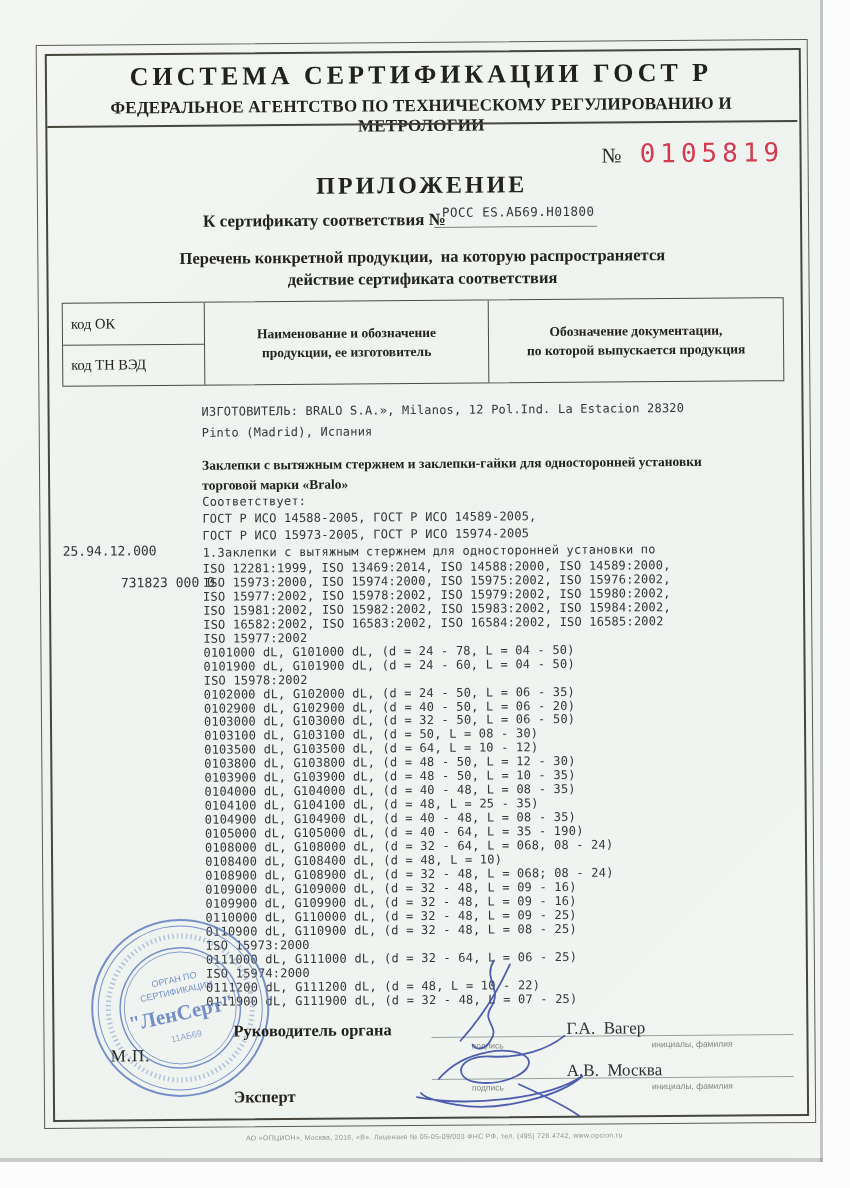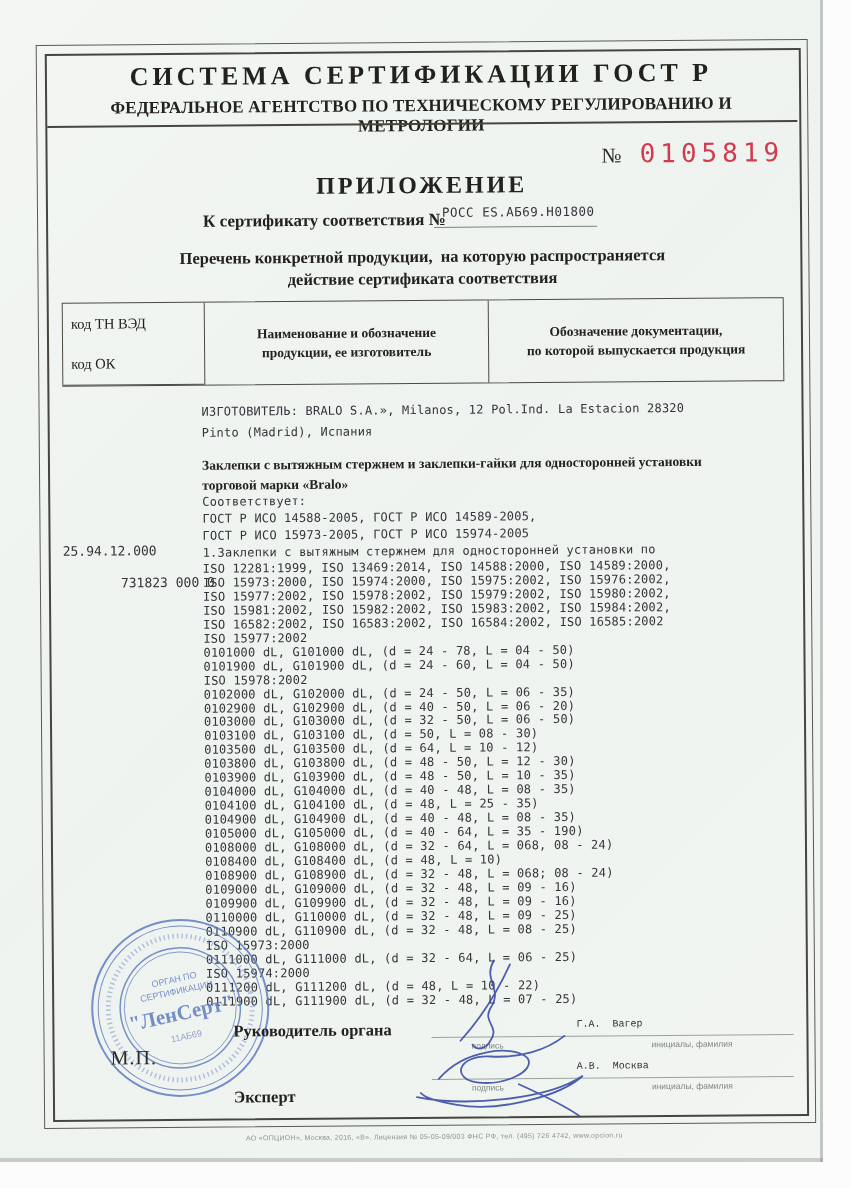--- a/index.html
+++ b/index.html
@@ -36,25 +36,25 @@
           font-size:13.5px;font-weight:bold;color:#23221d;line-height:19px;box-sizing:border-box;}
   .t-col3{flex:1;display:flex;flex-direction:column;justify-content:center;align-items:center;
           font-size:13.5px;font-weight:bold;color:#23221d;line-height:19px;}
   .mono{font-family:"DejaVu Sans Mono",monospace;color:#34343a;white-space:pre;}
   .m-line{position:absolute;font-size:12px;letter-spacing:0.2px;}
   .bold-serif{position:absolute;font-size:13.5px;font-weight:bold;color:#23221d;white-space:pre;}
   .code{position:absolute;font-family:"DejaVu Sans Mono",monospace;font-size:13px;color:#34343a;white-space:pre;}
   .spec{position:absolute;left:203px;top:561px;font-family:"DejaVu Sans Mono",monospace;font-size:12px;
         line-height:13.95px;letter-spacing:0.2px;color:#34343a;}
   .spec div{white-space:pre;}
-  .mp{position:absolute;left:107px;top:1044px;font-size:20px;color:#2a2a24;letter-spacing:1px;}
+  .mp{position:absolute;left:107px;top:1044px;font-size:17px;color:#2a2a24;letter-spacing:1px;}
   .role{position:absolute;left:230px;font-size:16.5px;font-weight:bold;color:#23221d;}
   .sig-line{position:absolute;height:1px;background:#98a29a;}
   .cap{position:absolute;font-family:"Liberation Sans",sans-serif;font-size:8.5px;color:#7d878p;color:#7d877f;}
-  .sig-name{position:absolute;font-family:Liberation Mono, monospace;font-size:10px;color:#2e2e34;white-space:pre;margin-left:10px;}
+  .sig-name{position:absolute;font-family:Liberation Serif, serif;font-size:17px;color:#2e2e34;white-space:pre;}
   .stamp-svg{position:absolute;left:83px;top:912px;opacity:0.85;}
   .sig-svg{position:absolute;left:395px;top:955px;}
   .footer{position:absolute;left:150px;top:1133px;width:560px;text-align:center;
           font-family:"Liberation Sans",sans-serif;font-size:7px;color:#8b948c;letter-spacing:0.3px;}
 </style>
 </head>
 <body>
 
 <div class="page">
   <div class="tilt">
@@ -75,22 +75,22 @@
 
     <div class="cert-label">К сертификату соответствия №</div>
     <div class="cert-value mono">РОСС ES.АБ69.Н01800</div>
     <div class="cert-underline"></div>
 
     <div class="subtitle1">Перечень конкретной продукции,  на которую распространяется</div>
     <div class="subtitle2">действие сертификата соответствия</div>
 
     <div class="ptable">
       <div class="t-col1">
+        <div class="cell top">код ОК</div>
         <div class="cell">код ТН ВЭД</div>
-        <div class="cell top">код ОК</div>
       </div>
       <div class="t-col2">
         <div>Наименование и обозначение</div>
         <div>продукции, ее изготовитель</div>
       </div>
       <div class="t-col3">
         <div>Обозначение документации,</div>
         <div>по которой выпускается продукция</div>
       </div>
     </div>

